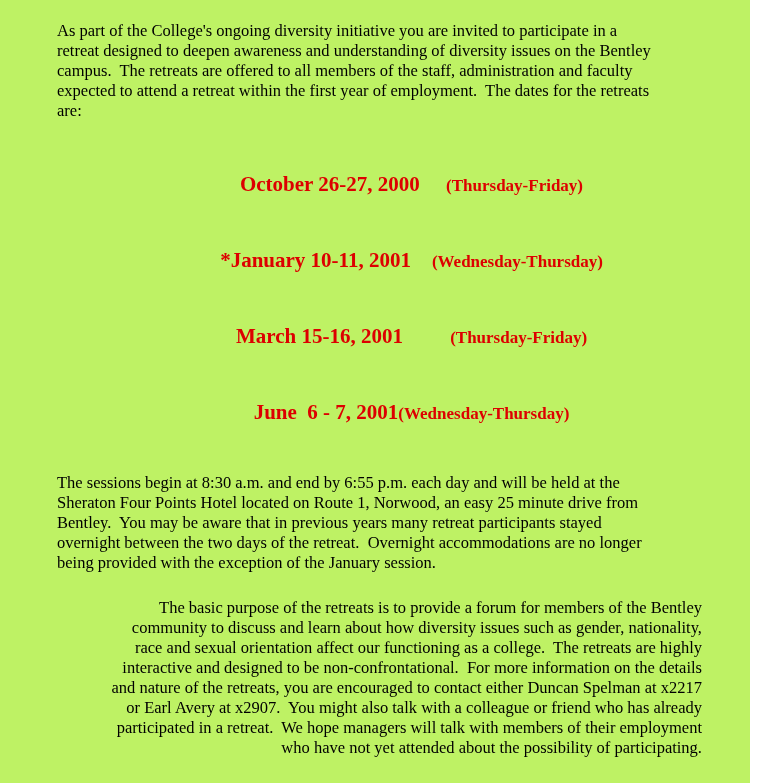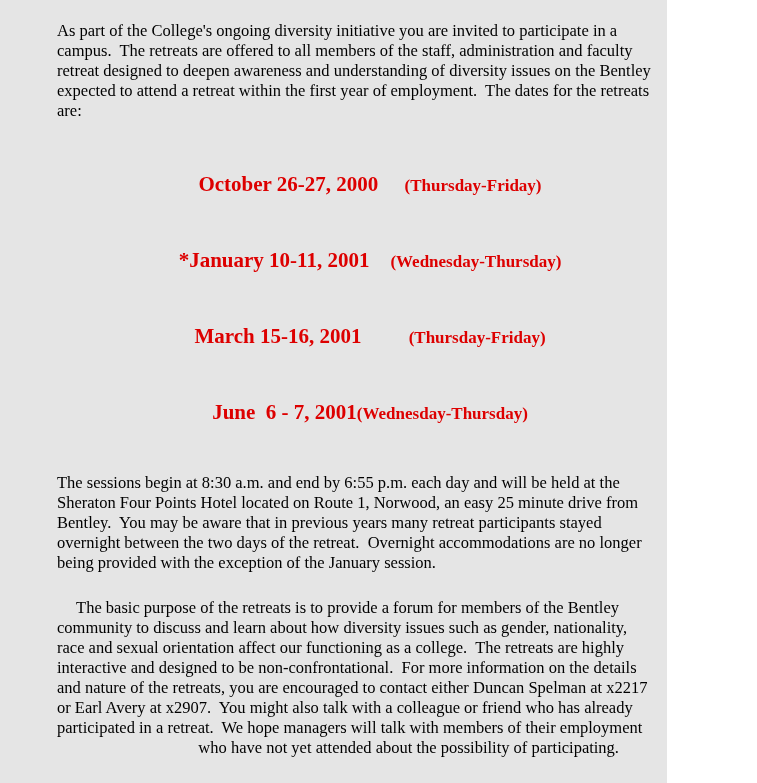--- a/index.html
+++ b/index.html
@@ -9,25 +9,25 @@
   }
   body {
     width: 757px;
     height: 783px;
     font-family: "Liberation Serif", "DejaVu Serif", serif;
     color: #000000;
     overflow: hidden;
   }
   .page {
     box-sizing: border-box;
-    width: 667px;
+    width: 750px;
     height: 783px;
     padding: 21px 48px 0 57px;
     overflow: hidden;
-    background: #e5e5e5;
+    background: #bef264;
   }
   .para {
     font-size: 16.5px;
     line-height: 20px;
   }
   .tline {
     white-space: pre;
   }
   .dates {
     margin-top: 26px;
@@ -50,22 +50,22 @@
   .para-sessions { margin-top: 22px; }
   .para-purpose  { margin-top: 25px; text-align: right; }
 </style>
 </head>
 <body>
 
 <div class="page">
 
   <div class="para para-intro">
       <div class="tline">As part of the College's ongoing diversity initiative you are invited to participate in a</div>
+      <div class="tline">retreat designed to deepen awareness and understanding of diversity issues on the Bentley</div>
       <div class="tline">campus.  The retreats are offered to all members of the staff, administration and faculty</div>
-      <div class="tline">retreat designed to deepen awareness and understanding of diversity issues on the Bentley</div>
       <div class="tline">expected to attend a retreat within the first year of employment.  The dates for the retreats</div>
       <div class="tline">are:</div>
     </div>
 
   <div class="dates">
     <div class="date-row">
       <span class="date">October 26-27, 2000</span><span class="gap">     </span><span class="day">(Thursday-Friday)</span>
     </div>
     <div class="date-row">
       <span class="date">*January 10-11, 2001</span><span class="gap">    </span><span class="day">(Wednesday-Thursday)</span>

